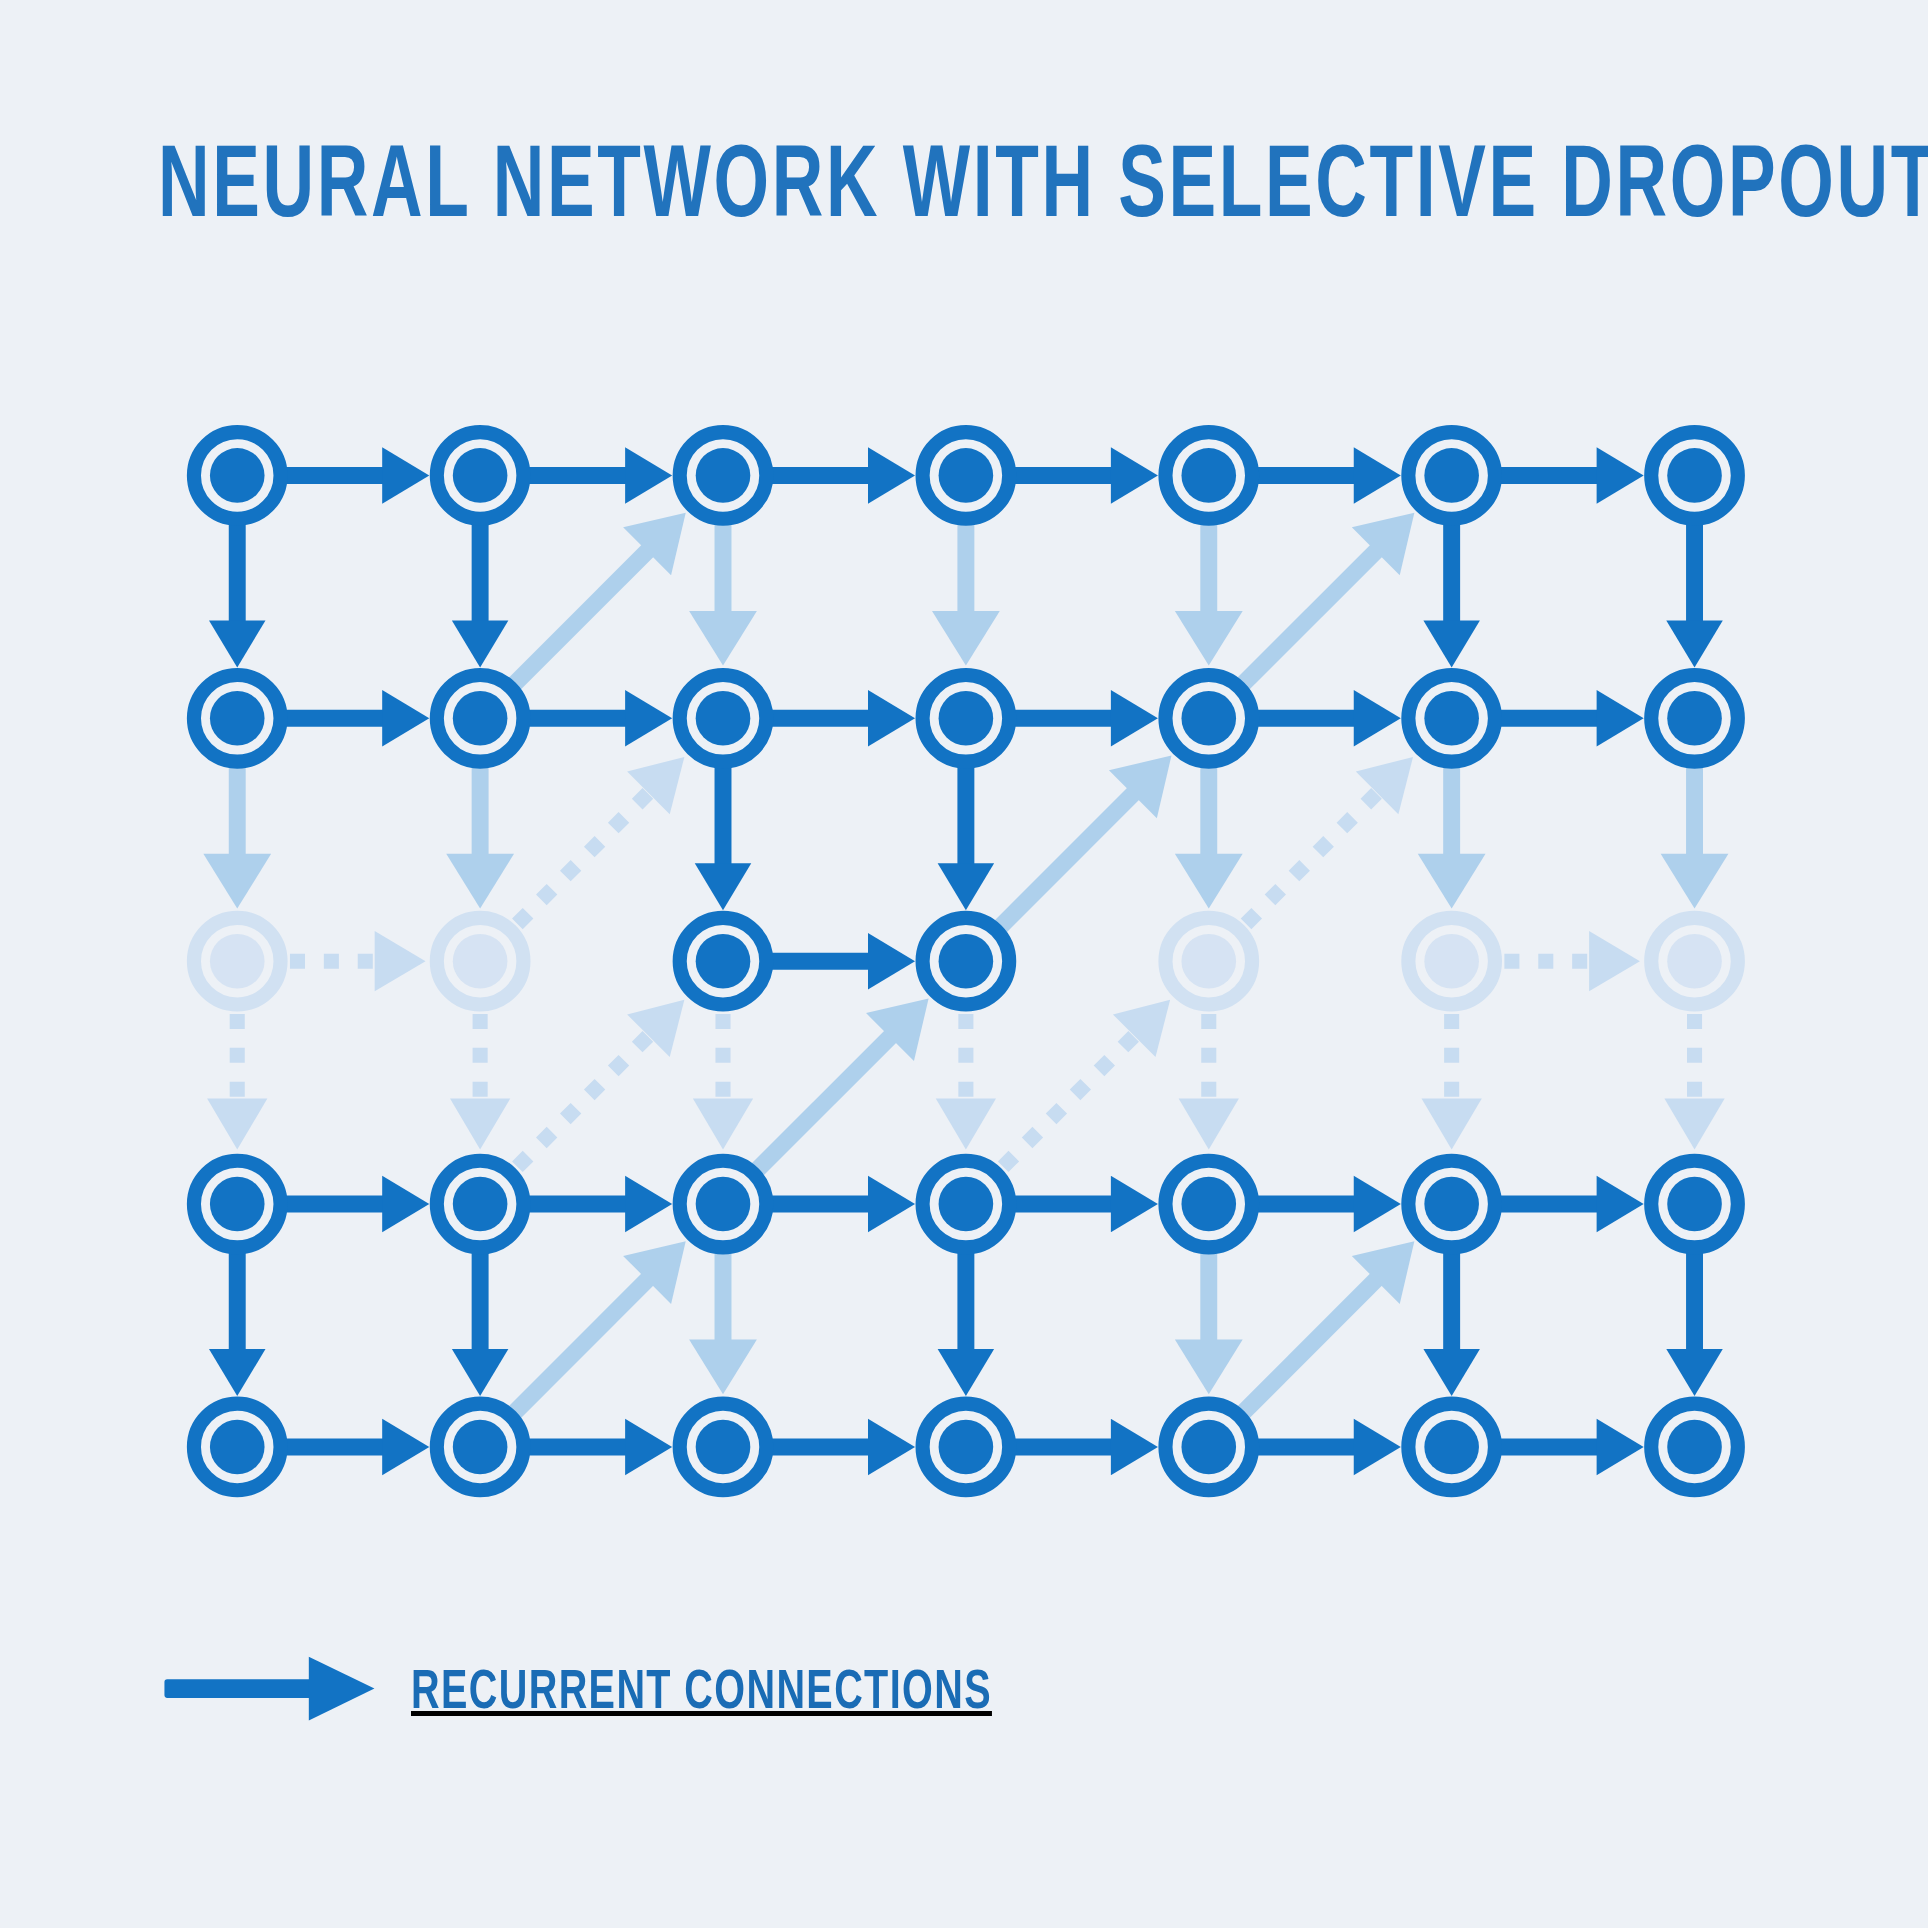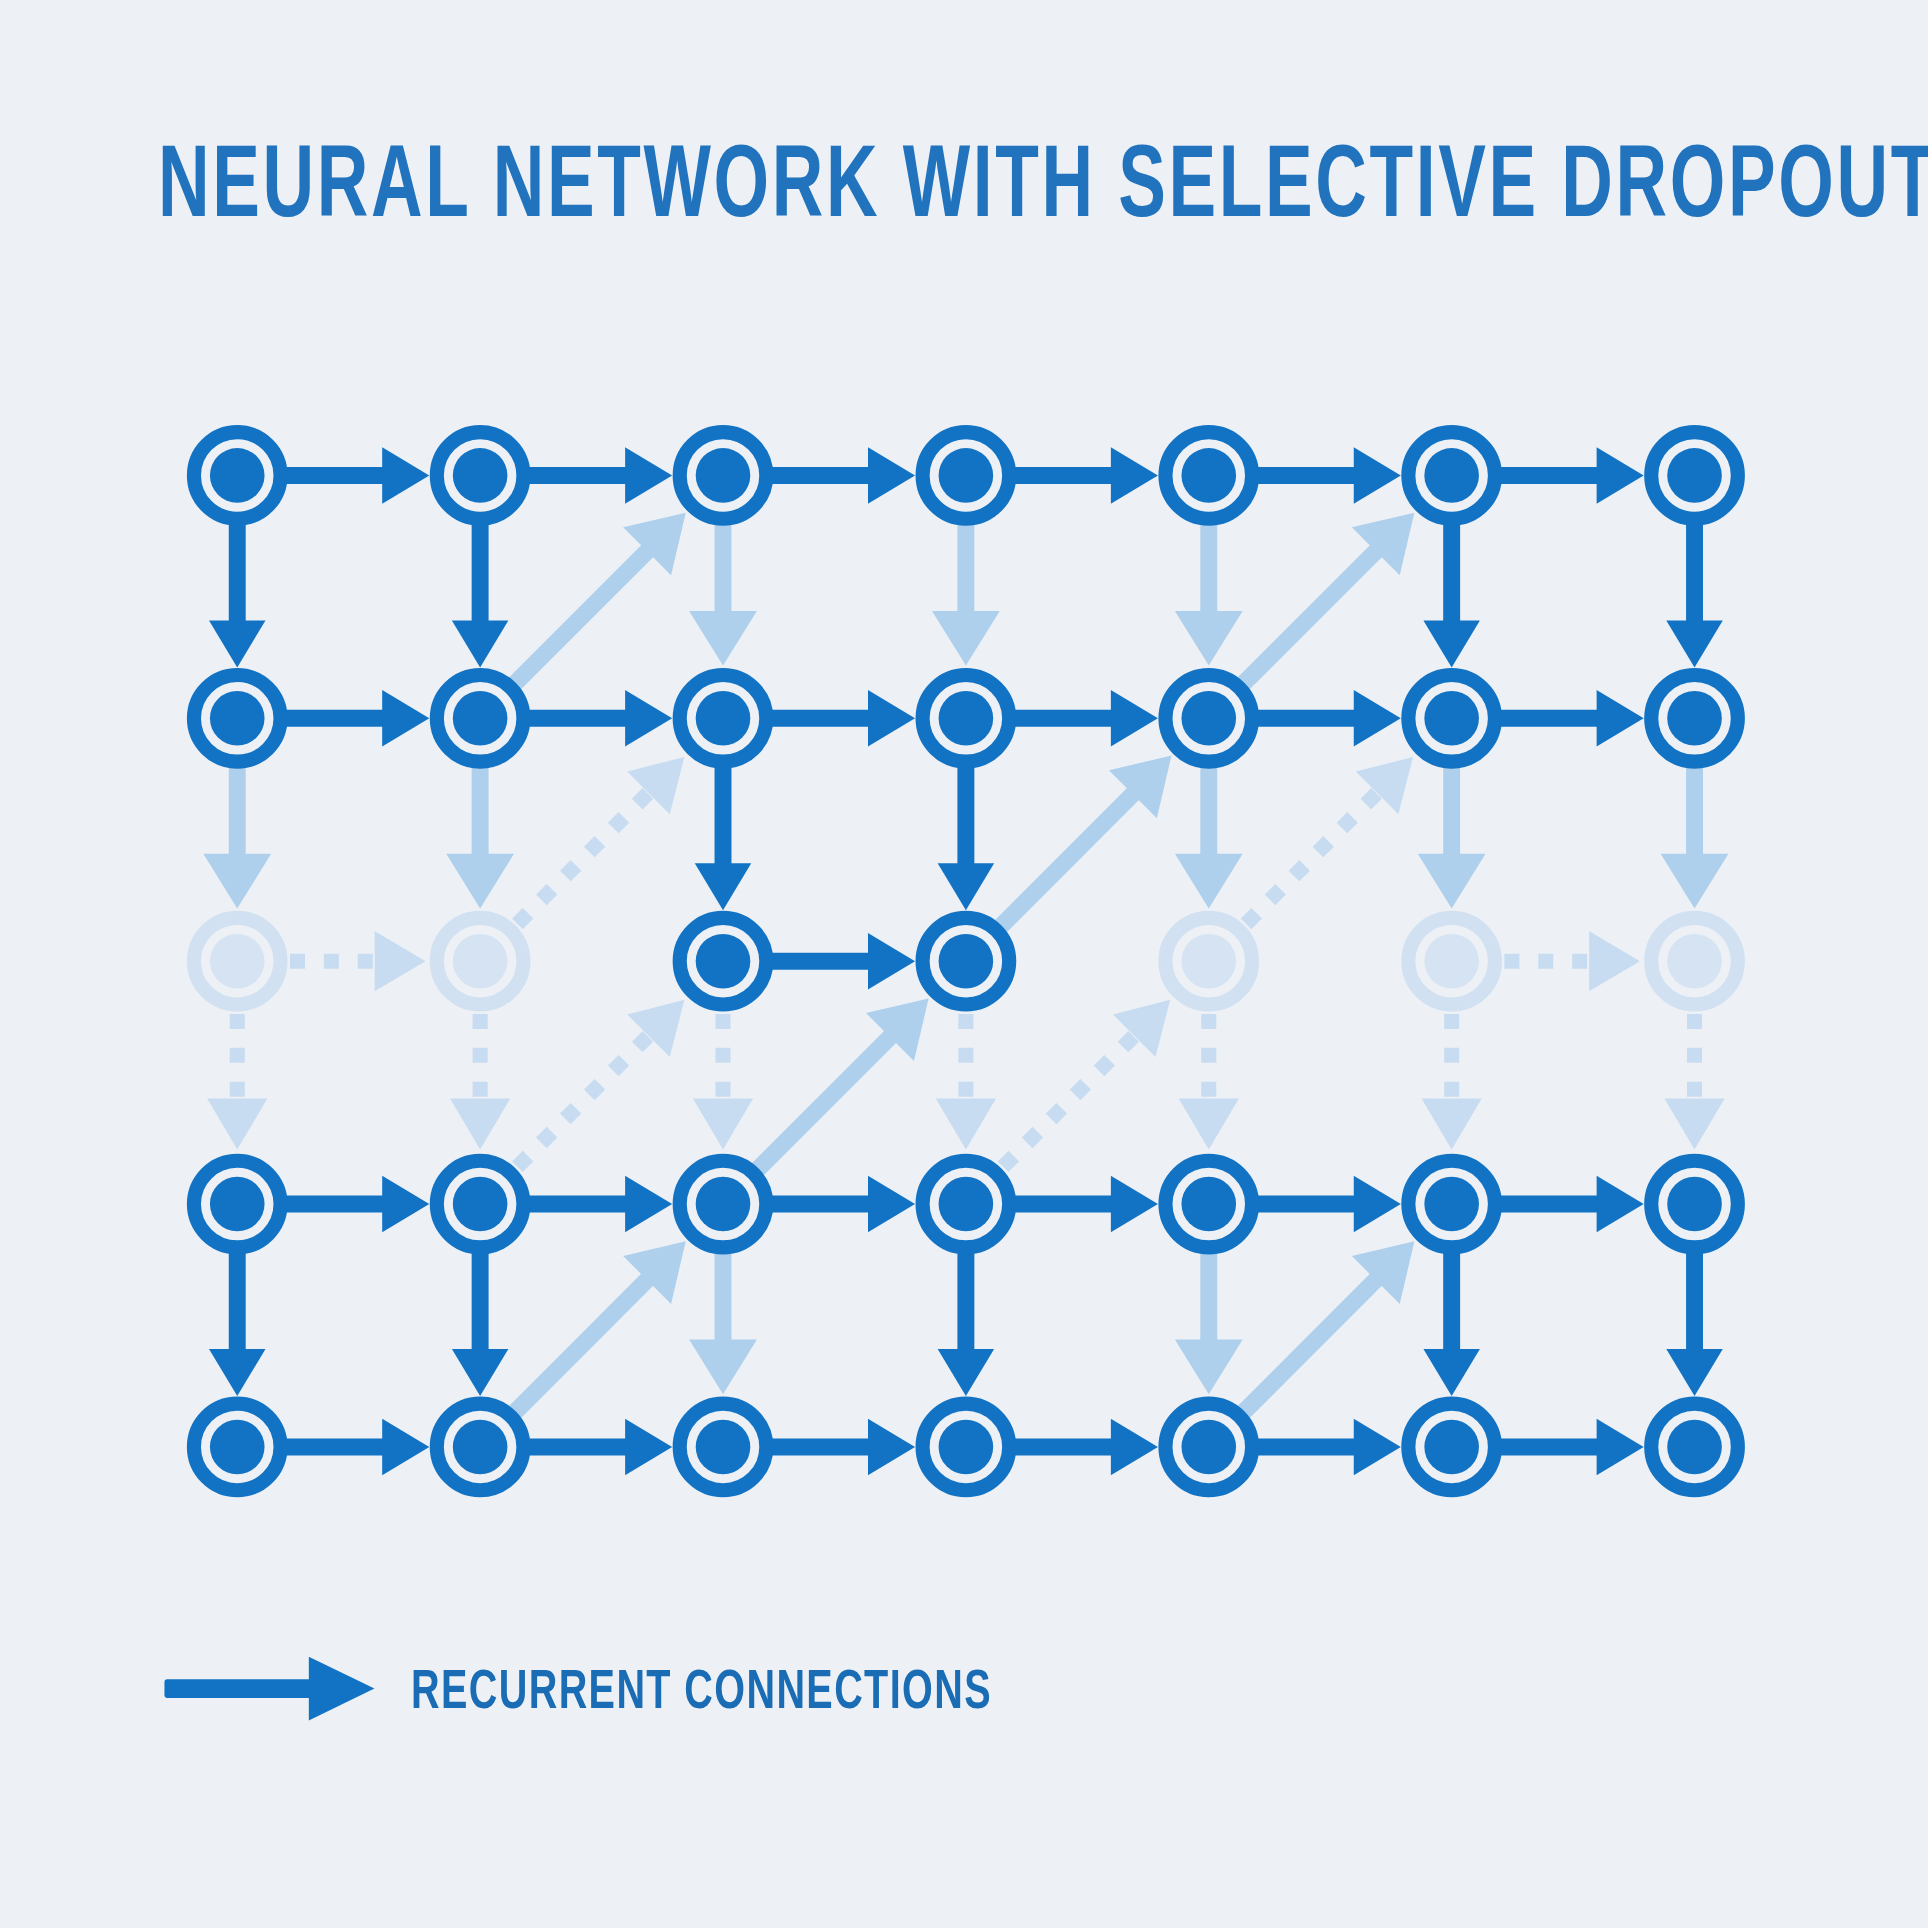--- a/index.html
+++ b/index.html
@@ -32,20 +32,21 @@
     transform: scaleX(0.70);
     transform-origin: 0 50%;
     line-height: 1.0;
   }
   .legend-row {
     position: absolute;
     left: 162px;
     display: flex;
     align-items: center;
     height: 81px;
+    text-decoration: underline;
   }
   .legend-row .arrow-box {
     width: 213px;
     height: 75px;
     flex: 0 0 auto;
   }
   .legend-label {
     font-size: 55px;
     font-weight: 700;
     letter-spacing: 1.9px;

